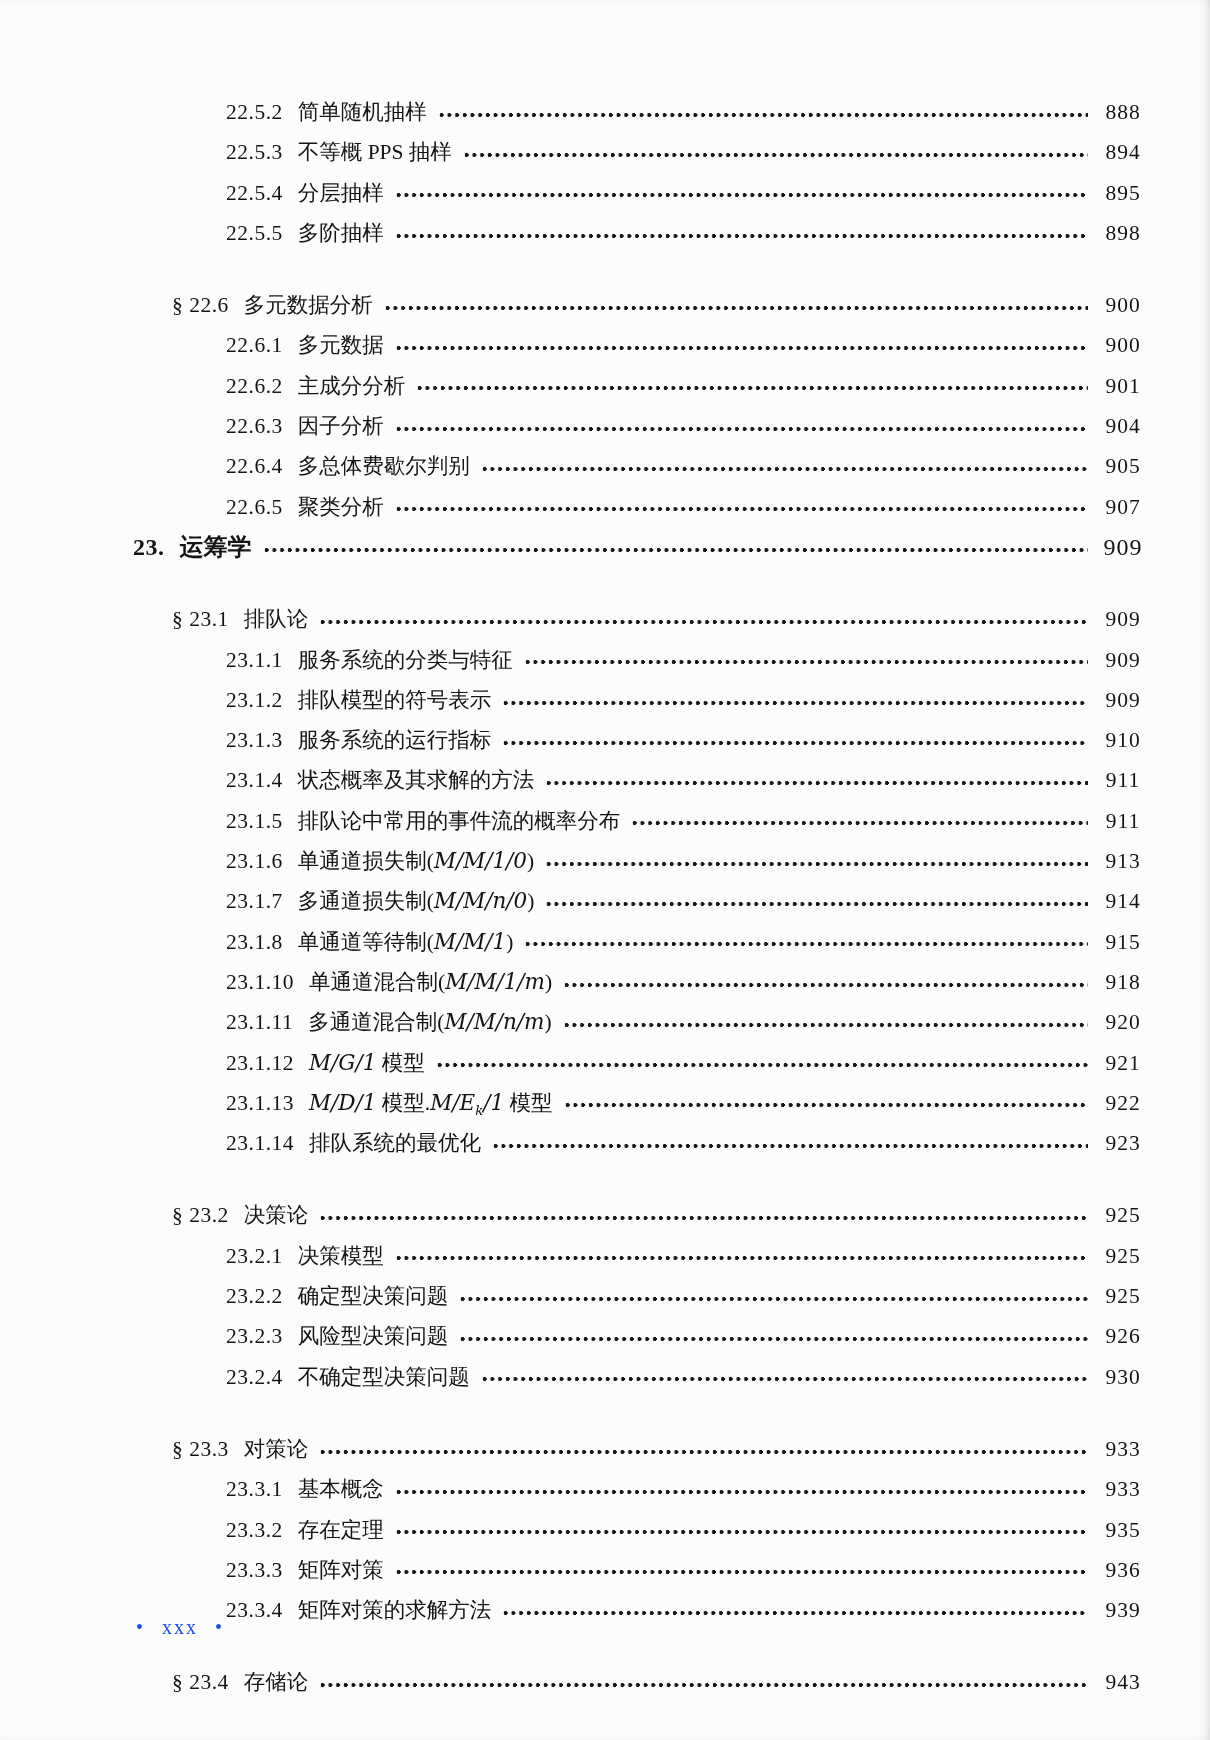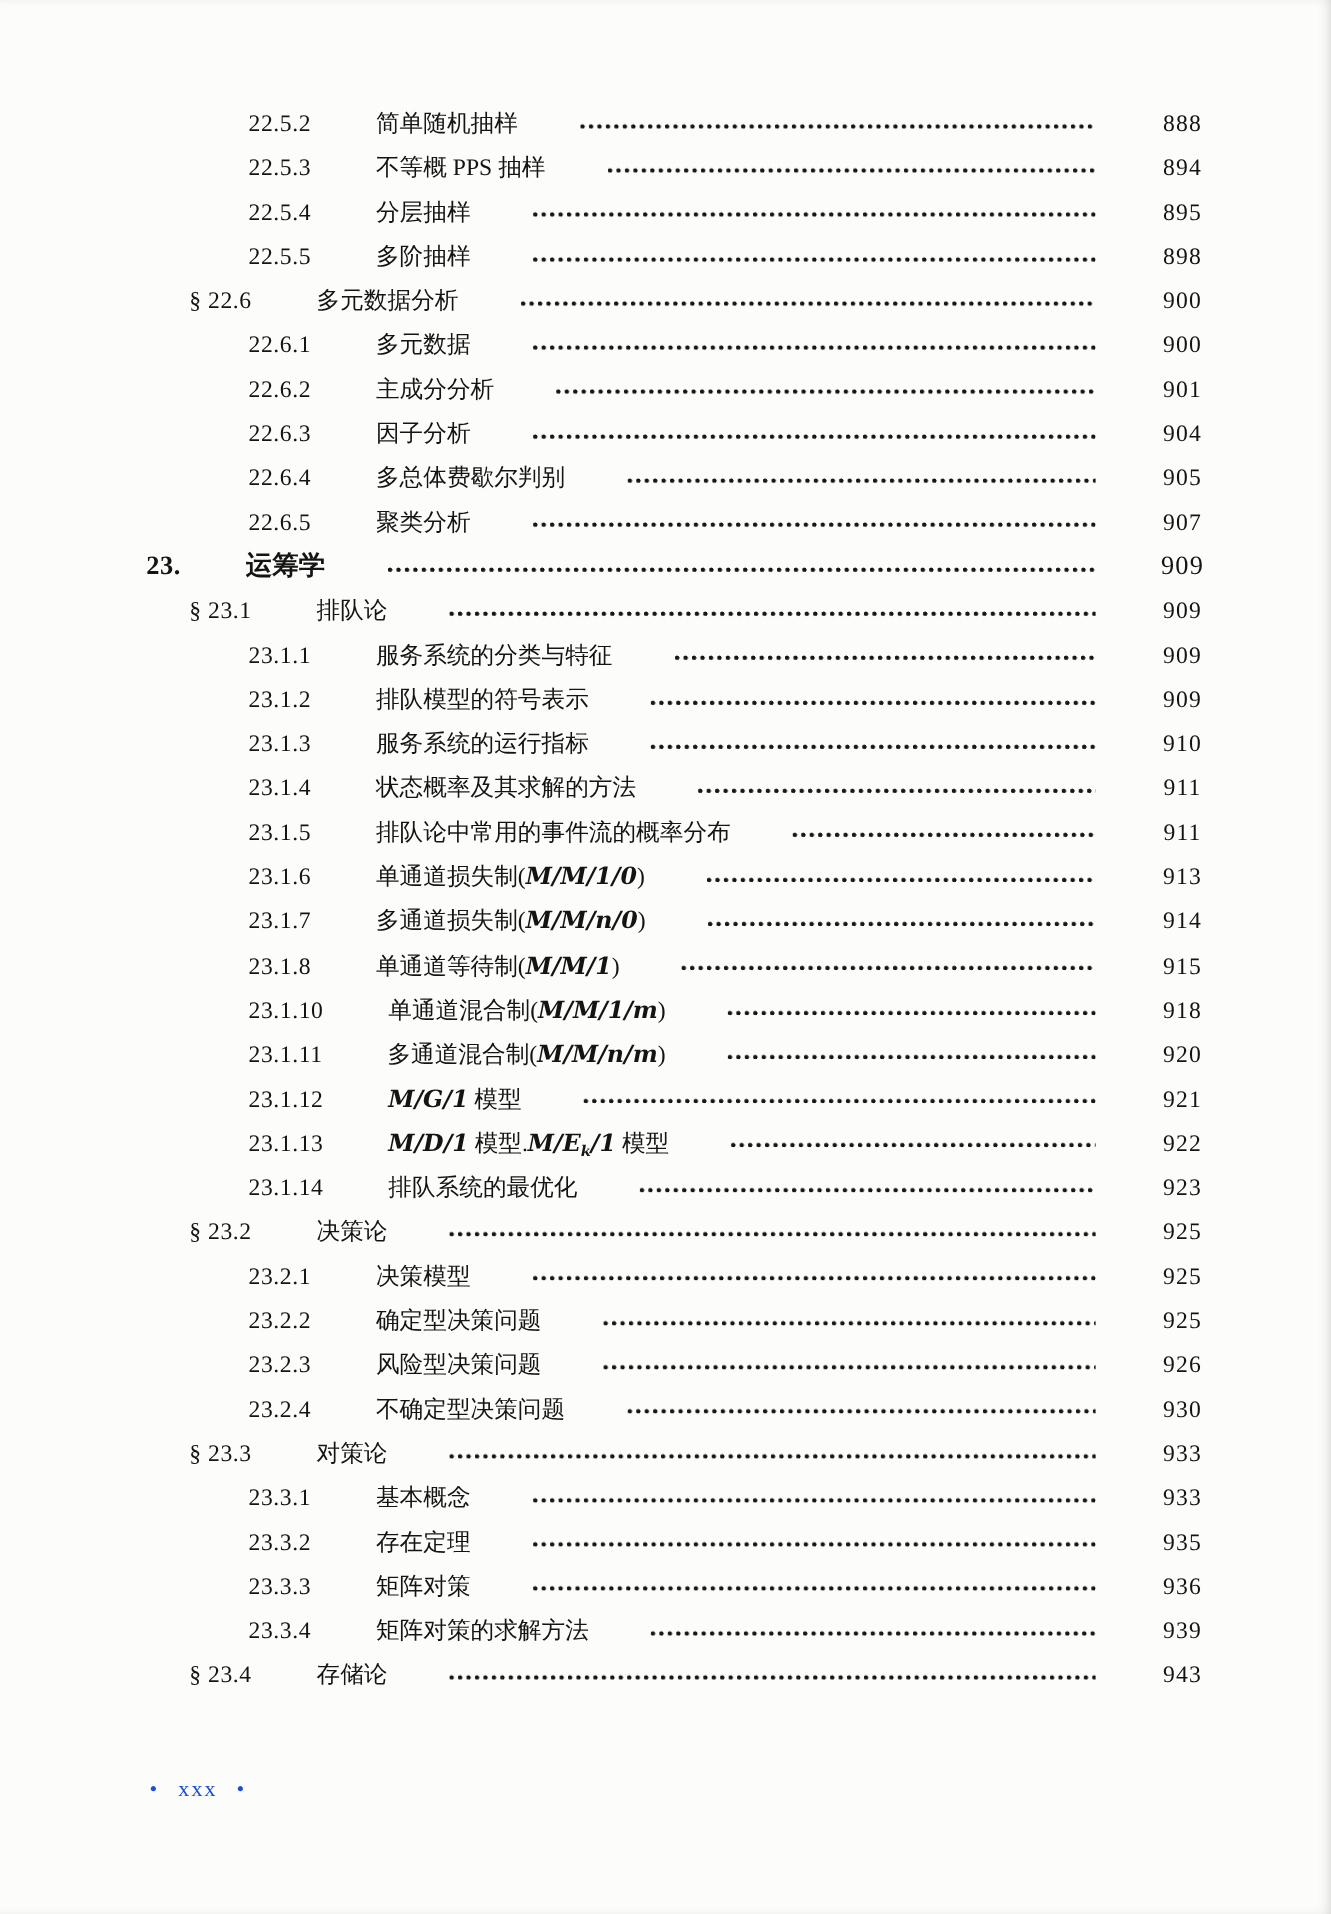--- a/index.html
+++ b/index.html
@@ -12,29 +12,28 @@
     color:#141414;
     overflow:hidden;
     box-shadow:inset -6px 0 14px -8px rgba(0,0,0,.25);
   }
   .toc { padding-top:92px; }
   .row {
     display:flex;
     line-height:40.3px;
     height:40.3px;
     font-size:21.5px;
-    padding-right:110px;
+    padding-right:62px;
     white-space:nowrap;
-    gap:44px;
   }
   .level-0 { padding-left:133px; font-weight:bold; font-size:24px; }
-  .level-1 { padding-left:172px; }
+  .level-1 { padding-left:172px;margin-top:32px; }
   .level-2 { padding-left:226px; }
   .num   { margin-right:15px; letter-spacing:.5px; }
-  .title i.math { font-style:italic; font-family:"DejaVu Serif","Liberation Serif",serif; font-weight:bold; }
+  .title i.math { font-style:italic; font-family:"DejaVu Serif","Liberation Serif",serif; font-weight:normal; }
   .title sub { font-size:.62em; line-height:0; }
   .leader {
     flex:1 1 auto;
     align-self:center;
     height:11px;
     margin:6px 10px 0 11px;
     background-image:radial-gradient(circle at 3.6px 5px, #161616 1.8px, transparent 2.25px);
     background-size:7.7px 11px;
     background-repeat:repeat-x;
   }

